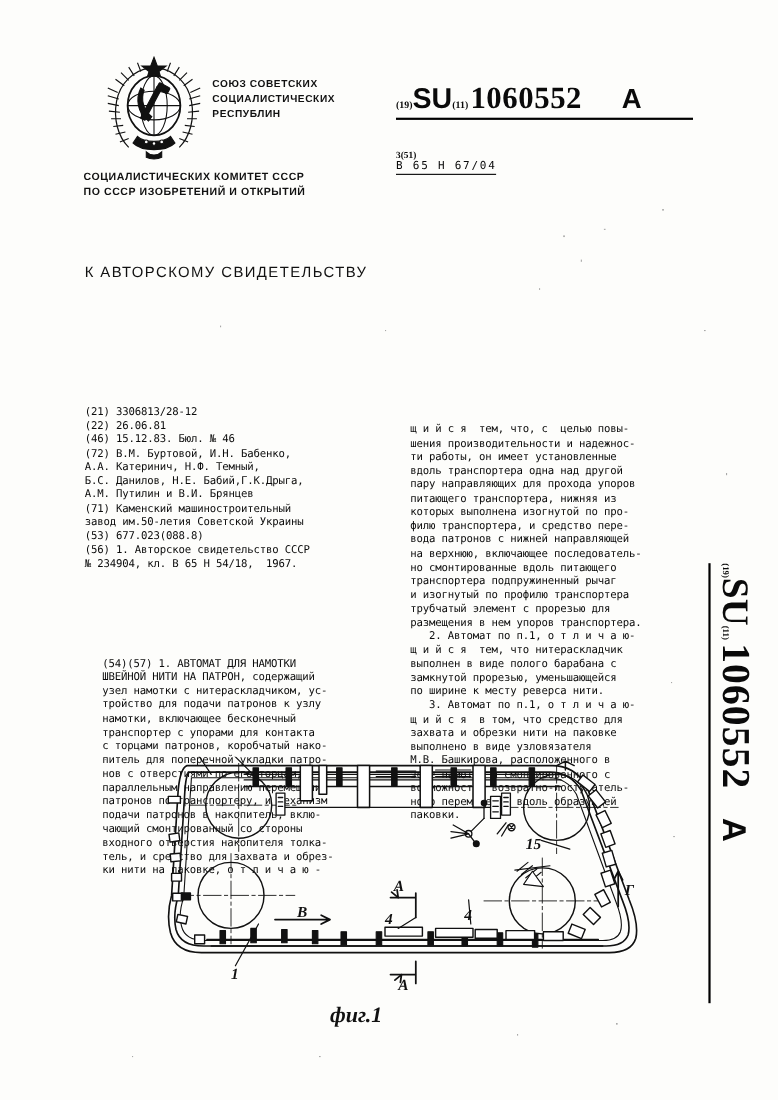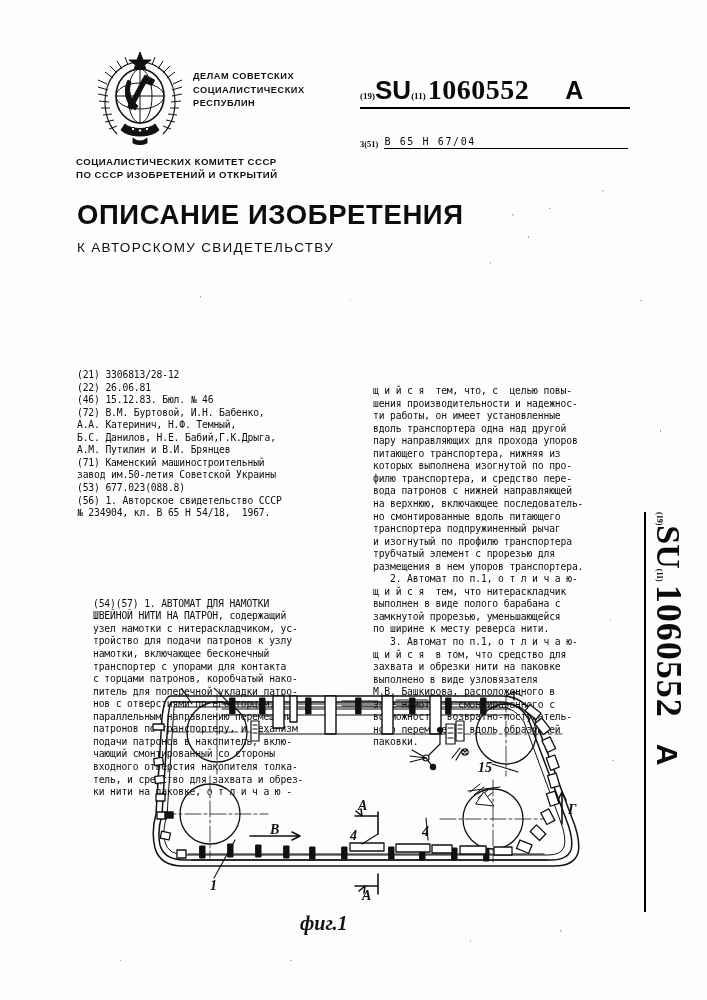--- a/index.html
+++ b/index.html
@@ -40,21 +40,21 @@
     padding-bottom:1px;width:270px;
   }
   .pn-sub{font-family:"Liberation Serif",serif;font-size:9px;font-weight:bold;}
   .pn-su{font-family:"Liberation Sans",sans-serif;font-weight:bold;font-size:26px;letter-spacing:0;}
   .pn-num{font-family:"Liberation Serif",serif;font-weight:bold;font-size:28px;letter-spacing:.5px;margin-left:2px;}
   .pn-kind{font-family:"Liberation Sans",sans-serif;font-weight:bold;font-size:25px;margin-left:36px;}
 
   .ipc{
     position:absolute;left:360px;top:136px;width:268px;
     font-family:"DejaVu Sans Mono",monospace;font-size:10px;
-    display:flex;align-items:flex-end;
+    display:flex;align-items:flex-start;flex-direction:column;
   }
   .ipc-tag{font-family:"Liberation Serif",serif;font-size:8.5px;font-weight:bold;margin-right:6px;}
   .ipc-code{border-bottom:1.4px solid #000;flex:1;padding-bottom:1px;letter-spacing:1.6px;font-size:10px;}
 
   .title-main{
     position:absolute;left:77px;top:199px;
     font-family:"Liberation Sans",sans-serif;
     font-weight:bold;font-size:27.5px;letter-spacing:.6px;color:#0d0d0d;
   }
   .title-sub{
@@ -154,21 +154,21 @@
           <circle cx="38" cy="79" r="1.7"></circle>
             <circle cx="45" cy="80.5" r="1.7"></circle>
             <circle cx="52" cy="79" r="1.7"></circle>
         </g>
         <path d="M38 88 C42 92 48 92 52 88 L52 93 C48 95 42 95 38 93 Z"></path>
       </g>
     </svg>
   </div>
 
   <div class="ussr-lines">
-    <div>ДЕЛАМ СОВЕТСКИХ</div>
+    <div>СОЮЗ СОВЕТСКИХ</div>
     <div>СОЦИАЛИСТИЧЕСКИХ</div>
     <div>РЕСПУБЛИН</div>
   </div>
 
   <div class="committee">
     <div>СОЦИАЛИСТИЧЕСКИХ КОМИТЕТ СССР</div>
     <div>ПО СССР ИЗОБРЕТЕНИЙ И ОТКРЫТИЙ</div>
   </div>
 
   <div class="patent-no">
@@ -177,21 +177,20 @@
     <span class="pn-sub">(11)</span>
     <span class="pn-num">1060552</span>
     <span class="pn-kind">A</span>
   </div>
 
   <div class="ipc">
     <span class="ipc-tag">3(51)</span>
     <span class="ipc-code">B 65 H 67/04</span>
   </div>
 
-  <div class="title-main">ОПИСАНИЕ ИЗОБРЕТЕНИЯ</div>
   <div class="title-sub">К АВТОРСКОМУ СВИДЕТЕЛЬСТВУ</div>
 
   <div class="col col-left">
     <div class="bib">(21) 3306813/28-12
 (22) 26.06.81
 (46) 15.12.83. Бюл. № 46
 (72) В.М. Буртовой, И.Н. Бабенко,
 А.А. Катеринич, Н.Ф. Темный,
 Б.С. Данилов, Н.Е. Бабий,Г.К.Дрыга,
 А.М. Путилин и В.И. Брянцев

